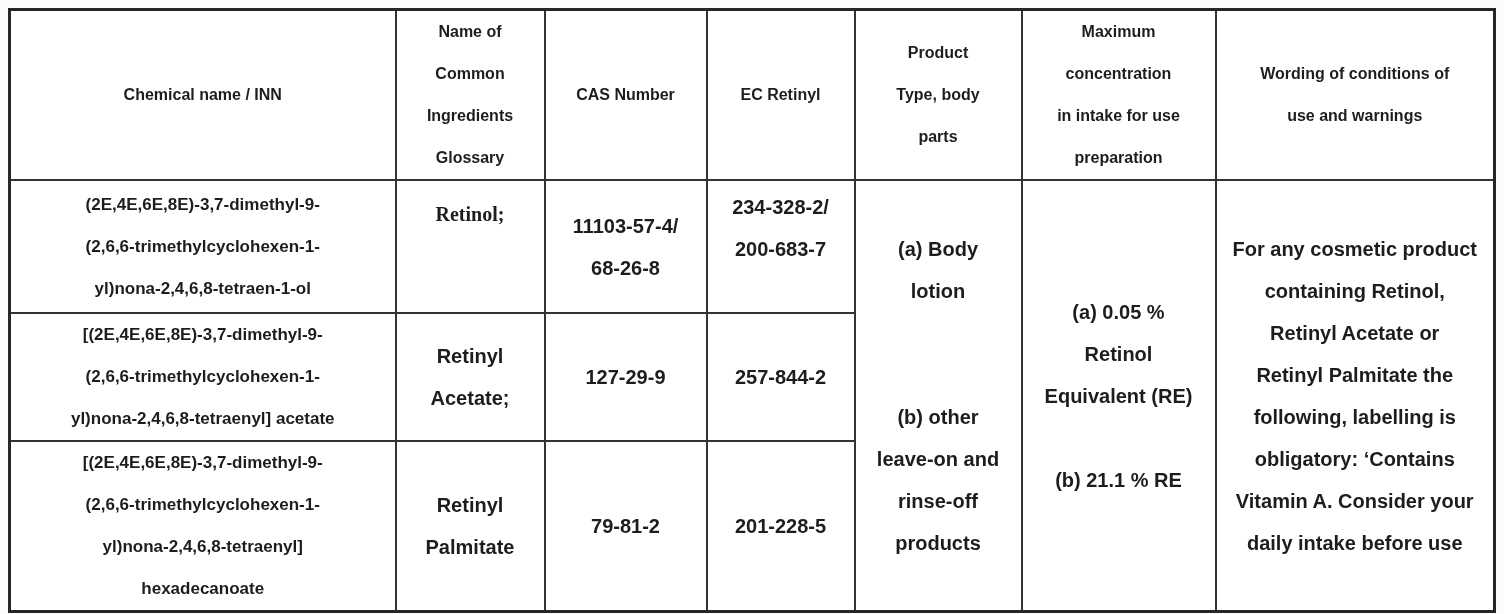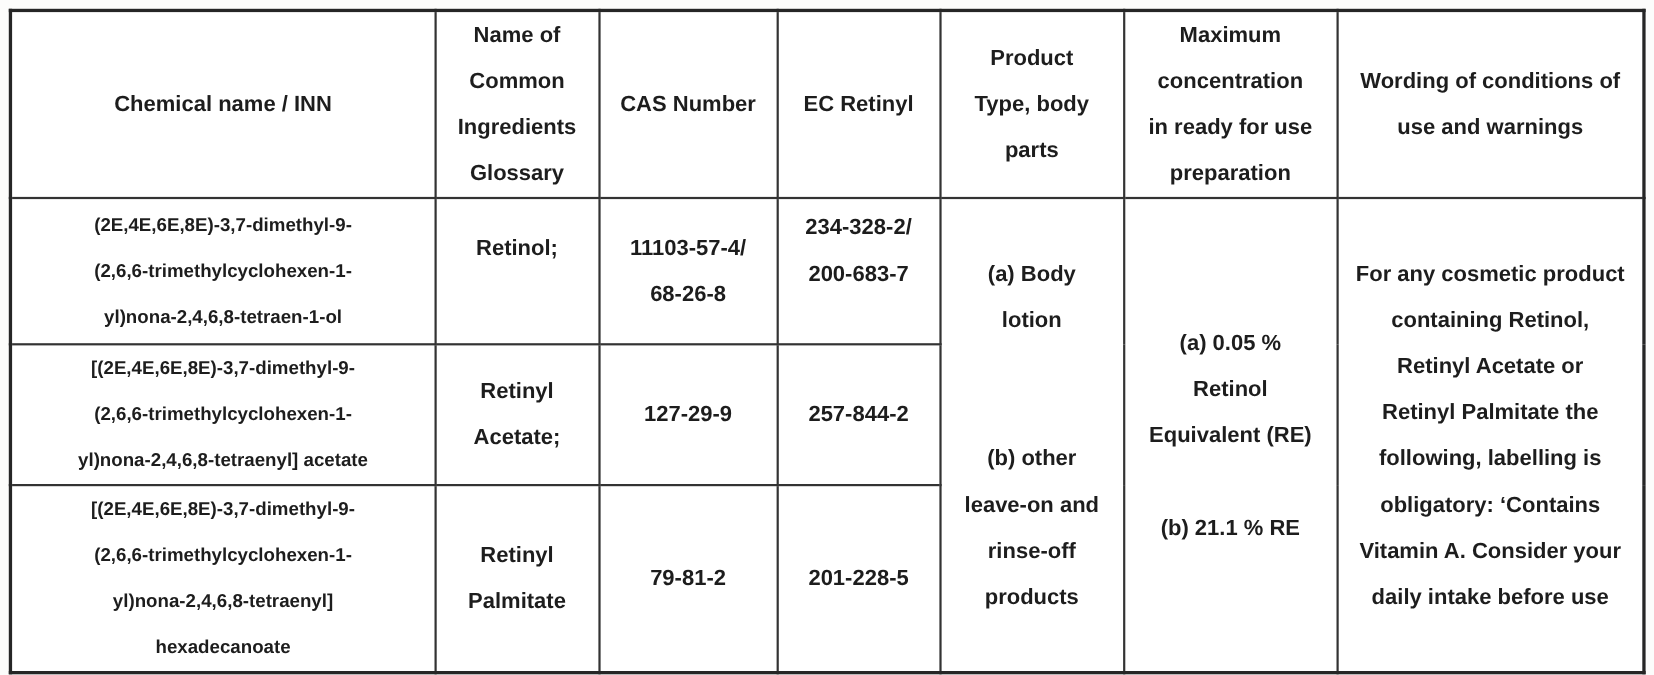--- a/index.html
+++ b/index.html
@@ -34,28 +34,28 @@
     vertical-align: middle;
     white-space: pre-line;
     font-weight: bold;
     font-size: 20px;
     line-height: 42px;
     color: #1d1d1d;
     padding: 0 4px;
     overflow: hidden;
   }
   .reg-table th {
-    font-size: 20px;
+    font-size: 16px;
     background: #ffffff;
   }
   tr.header-row   { height: 167px; }
   tr.data-row-1   { height: 133px; }
   tr.data-row-2   { height: 115px; }
   
-  td.vtop-loose   { vertical-align: top; padding-top: 24px; }
+  td.vtop-loose   { vertical-align: top; padding-top: 12px; font-family: Liberation Serif, serif; }
   td.vtop-tight   { vertical-align: top; padding-top: 5px; }
   td.chem-cell    { padding: 0 2px; font-size: 17px; }
 </style>
 </head>
 <body>
 
 <div class="page">
   <table class="reg-table">
     <colgroup>
       <col style="width:386px">
@@ -73,21 +73,21 @@
 Common
 Ingredients
 Glossary</th>
         <th>CAS Number</th>
         <th>EC Retinyl</th>
         <th>Product
 Type, body
 parts</th>
         <th>Maximum
 concentration
-in ready for use
+in intake for use
 preparation</th>
         <th>Wording of conditions of
 use and warnings</th>
       </tr>
 
       <tr class="data-row-1">
         <td class="chem-cell">(2E,4E,6E,8E)-3,7-dimethyl-9-
 (2,6,6-trimethylcyclohexen-1-
 yl)nona-2,4,6,8-tetraen-1-ol</td>
         <td class="vtop-loose">Retinol;</td>

